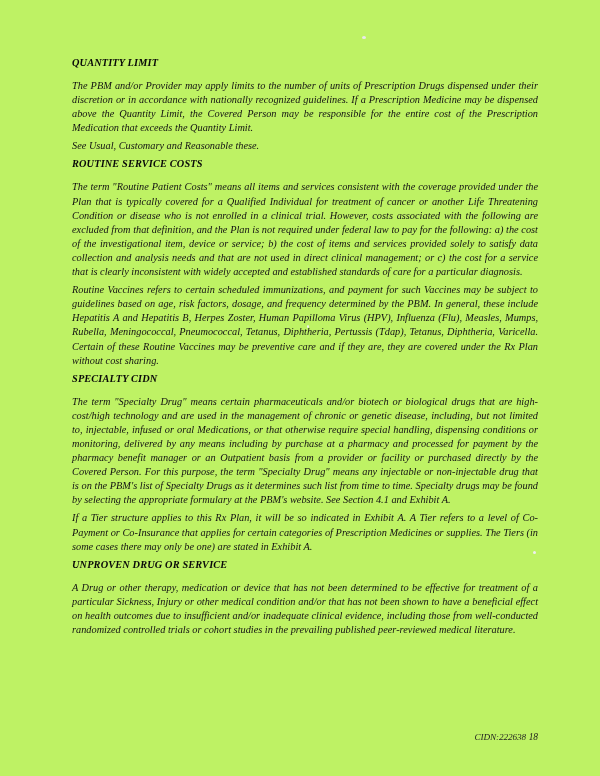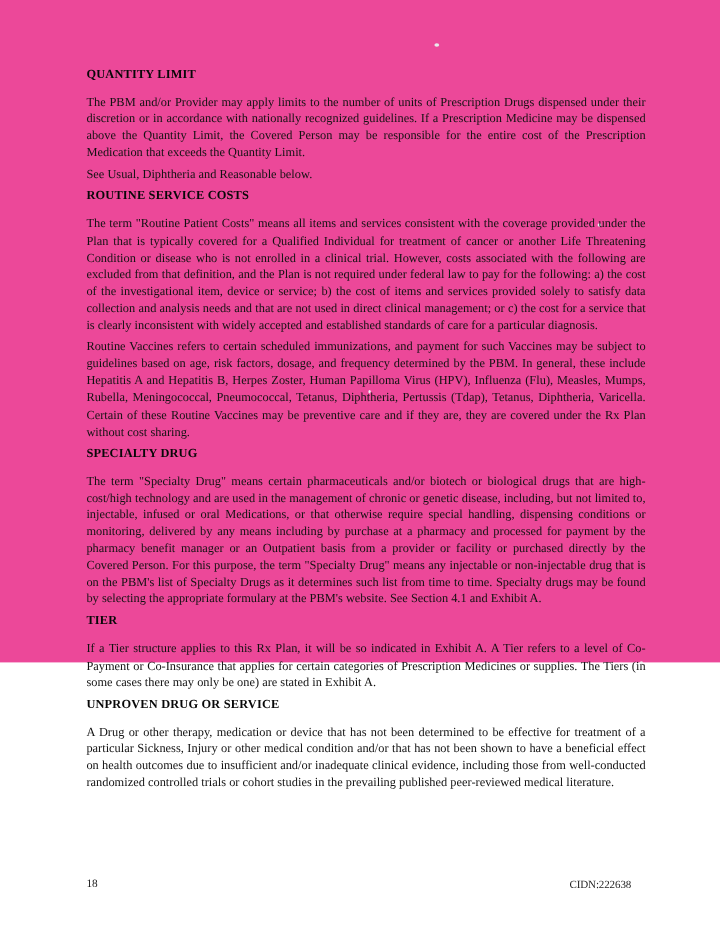--- a/index.html
+++ b/index.html
@@ -11,23 +11,24 @@
     height: 776px;
     background: #ffffff;
     font-family: "Liberation Serif", "DejaVu Serif", serif;
     color: #0d0d0d;
     overflow: hidden;
   }
 
   .page {
     position: relative;
     width: 600px;
-    height: 552px;
-    background: #ec4899;
+    height: 776px;
+    background: #bef264;
     box-sizing: border-box;
+    font-style: italic;
   }
 
   
   .scan-speck {
     position: absolute;
     left: 362px;
     top: 36px;
     width: 4px;
     height: 3px;
     background: #e9e9ec;
@@ -99,21 +100,21 @@
     left: 72px;
     top: 731px;
     width: 466px;
     height: 14px;
   }
   .footer-page-number {
     position: absolute;
     left: 0;
     top: 0;
     width: 466px;
-    text-align: left;
+    text-align: right;
     font-size: 9.4px;
     line-height: 12px;
     color: #1a1a1a;
   }
   .footer-doc-id {
     position: absolute;
     right: 12px;
     top: 0;
     font-size: 9.2px;
     line-height: 12px;
@@ -132,40 +133,39 @@
   <span class="scan-speck-4"></span>
 
   <div class="content">
 
     <div class="block">
       <h2 class="section-heading">QUANTITY LIMIT</h2>
       <p class="body-text">The PBM and/or Provider may apply limits to the number of units of Prescription Drugs dispensed under their discretion or in accordance with nationally recognized guidelines. If a Prescription Medicine may be dispensed above the Quantity Limit, the Covered Person may be responsible for the entire cost of the Prescription Medication that exceeds the Quantity Limit.</p>
     </div>
 
     <div class="block">
-      <p class="body-text">See Usual, Diphtheria and Reasonable below.</p>
+      <p class="body-text">See Usual, Customary and Reasonable these.</p>
     </div>
 
     <div class="block">
       <h2 class="section-heading">ROUTINE SERVICE COSTS</h2>
       <p class="body-text">The term "Routine Patient Costs" means all items and services consistent with the coverage provided under the Plan that is typically covered for a Qualified Individual for treatment of cancer or another Life Threatening Condition or disease who is not enrolled in a clinical trial. However, costs associated with the following are excluded from that definition, and the Plan is not required under federal law to pay for the following: a) the cost of the investigational item, device or service; b) the cost of items and services provided solely to satisfy data collection and analysis needs and that are not used in direct clinical management; or c) the cost for a service that is clearly inconsistent with widely accepted and established standards of care for a particular diagnosis.</p>
     </div>
 
     <div class="block">
       <p class="body-text">Routine Vaccines refers to certain scheduled immunizations, and payment for such Vaccines may be subject to guidelines based on age, risk factors, dosage, and frequency determined by the PBM. In general, these include Hepatitis A and Hepatitis B, Herpes Zoster, Human Papilloma Virus (HPV), Influenza (Flu), Measles, Mumps, Rubella, Meningococcal, Pneumococcal, Tetanus, Diphtheria, Pertussis (Tdap), Tetanus, Diphtheria, Varicella. Certain of these Routine Vaccines may be preventive care and if they are, they are covered under the Rx Plan without cost sharing.</p>
     </div>
 
     <div class="block">
-      <h2 class="section-heading">SPECIALTY DRUG</h2>
+      <h2 class="section-heading">SPECIALTY CIDN</h2>
       <p class="body-text">The term "Specialty Drug" means certain pharmaceuticals and/or biotech or biological drugs that are high-cost/high technology and are used in the management of chronic or genetic disease, including, but not limited to, injectable, infused or oral Medications, or that otherwise require special handling, dispensing conditions or monitoring, delivered by any means including by purchase at a pharmacy and processed for payment by the pharmacy benefit manager or an Outpatient basis from a provider or facility or purchased directly by the Covered Person. For this purpose, the term "Specialty Drug" means any injectable or non-injectable drug that is on the PBM's list of Specialty Drugs as it determines such list from time to time. Specialty drugs may be found by selecting the appropriate formulary at the PBM's website. See Section 4.1 and Exhibit A.</p>
     </div>
 
 
     <div class="block">
-      <h2 class="section-heading">TIER</h2>
       <p class="body-text">If a Tier structure applies to this Rx Plan, it will be so indicated in Exhibit A. A Tier refers to a level of Co-Payment or Co-Insurance that applies for certain categories of Prescription Medicines or supplies. The Tiers (in some cases there may only be one) are stated in Exhibit A.</p>
     </div>
 
     <div class="block">
       <h2 class="section-heading">UNPROVEN DRUG OR SERVICE</h2>
       <p class="body-text">A Drug or other therapy, medication or device that has not been determined to be effective for treatment of a particular Sickness, Injury or other medical condition and/or that has not been shown to have a beneficial effect on health outcomes due to insufficient and/or inadequate clinical evidence, including those from well-conducted randomized controlled trials or cohort studies in the prevailing published peer-reviewed medical literature.</p>
     </div>
 
   </div>
 

